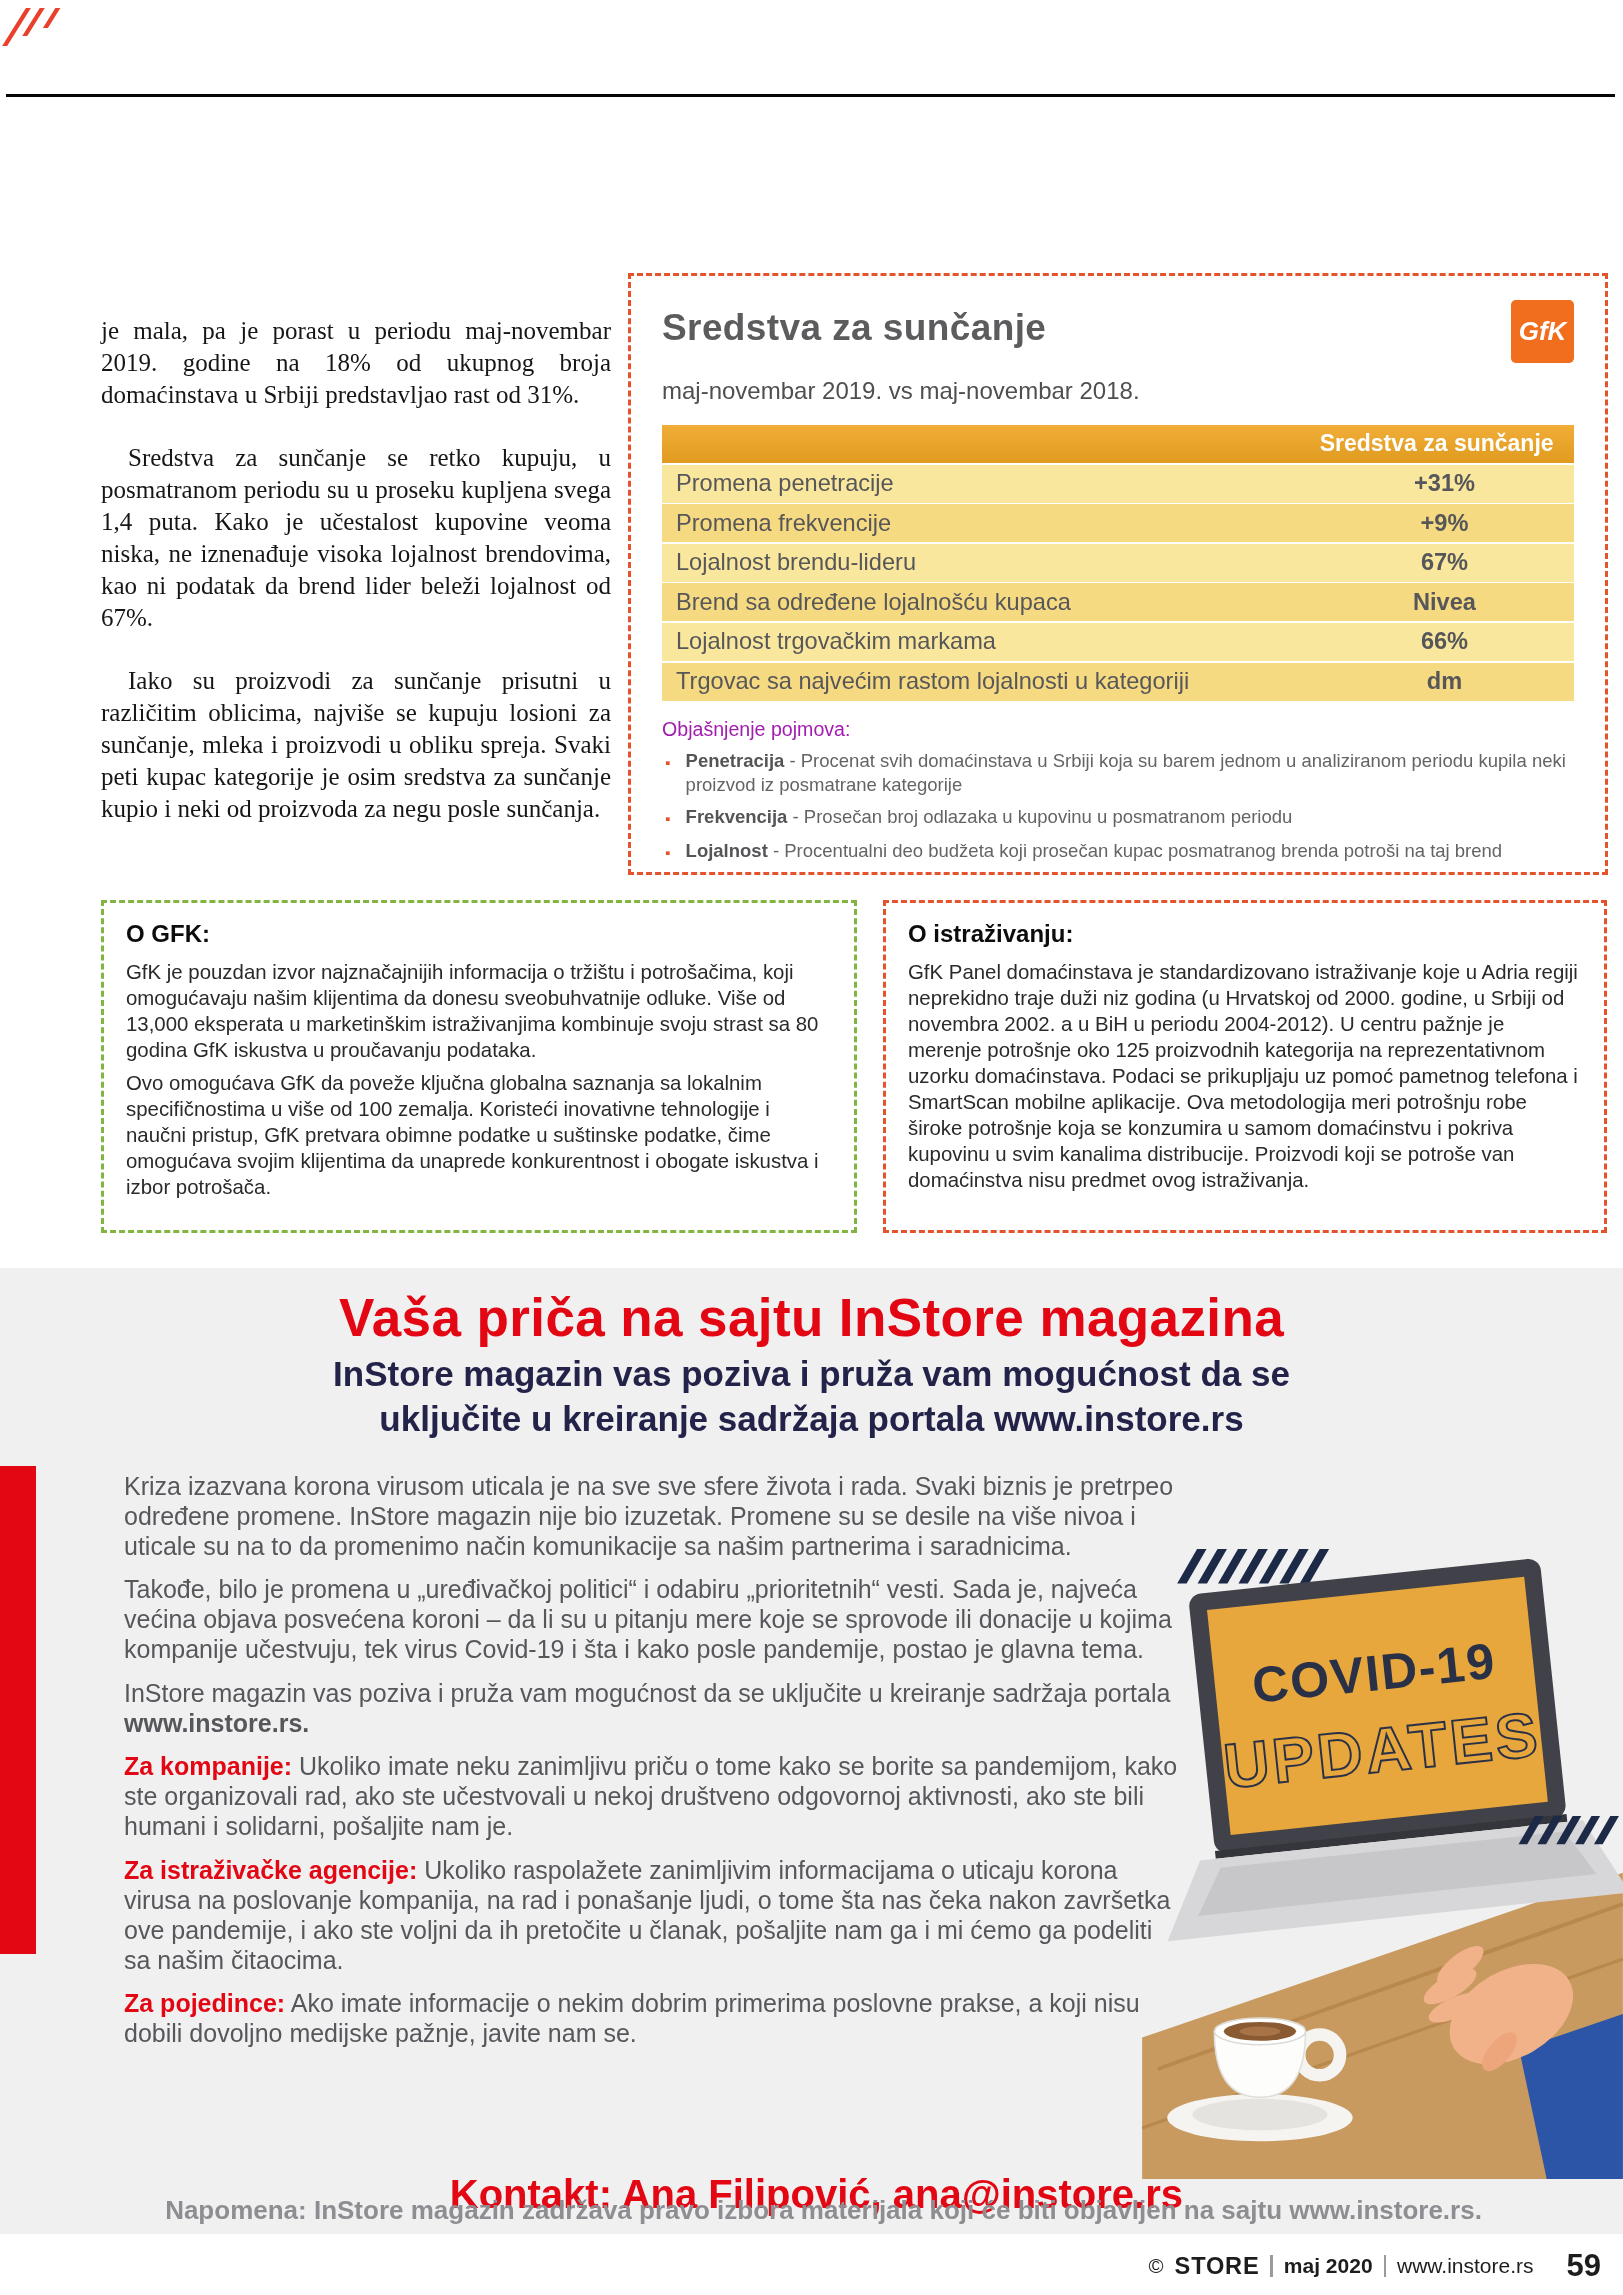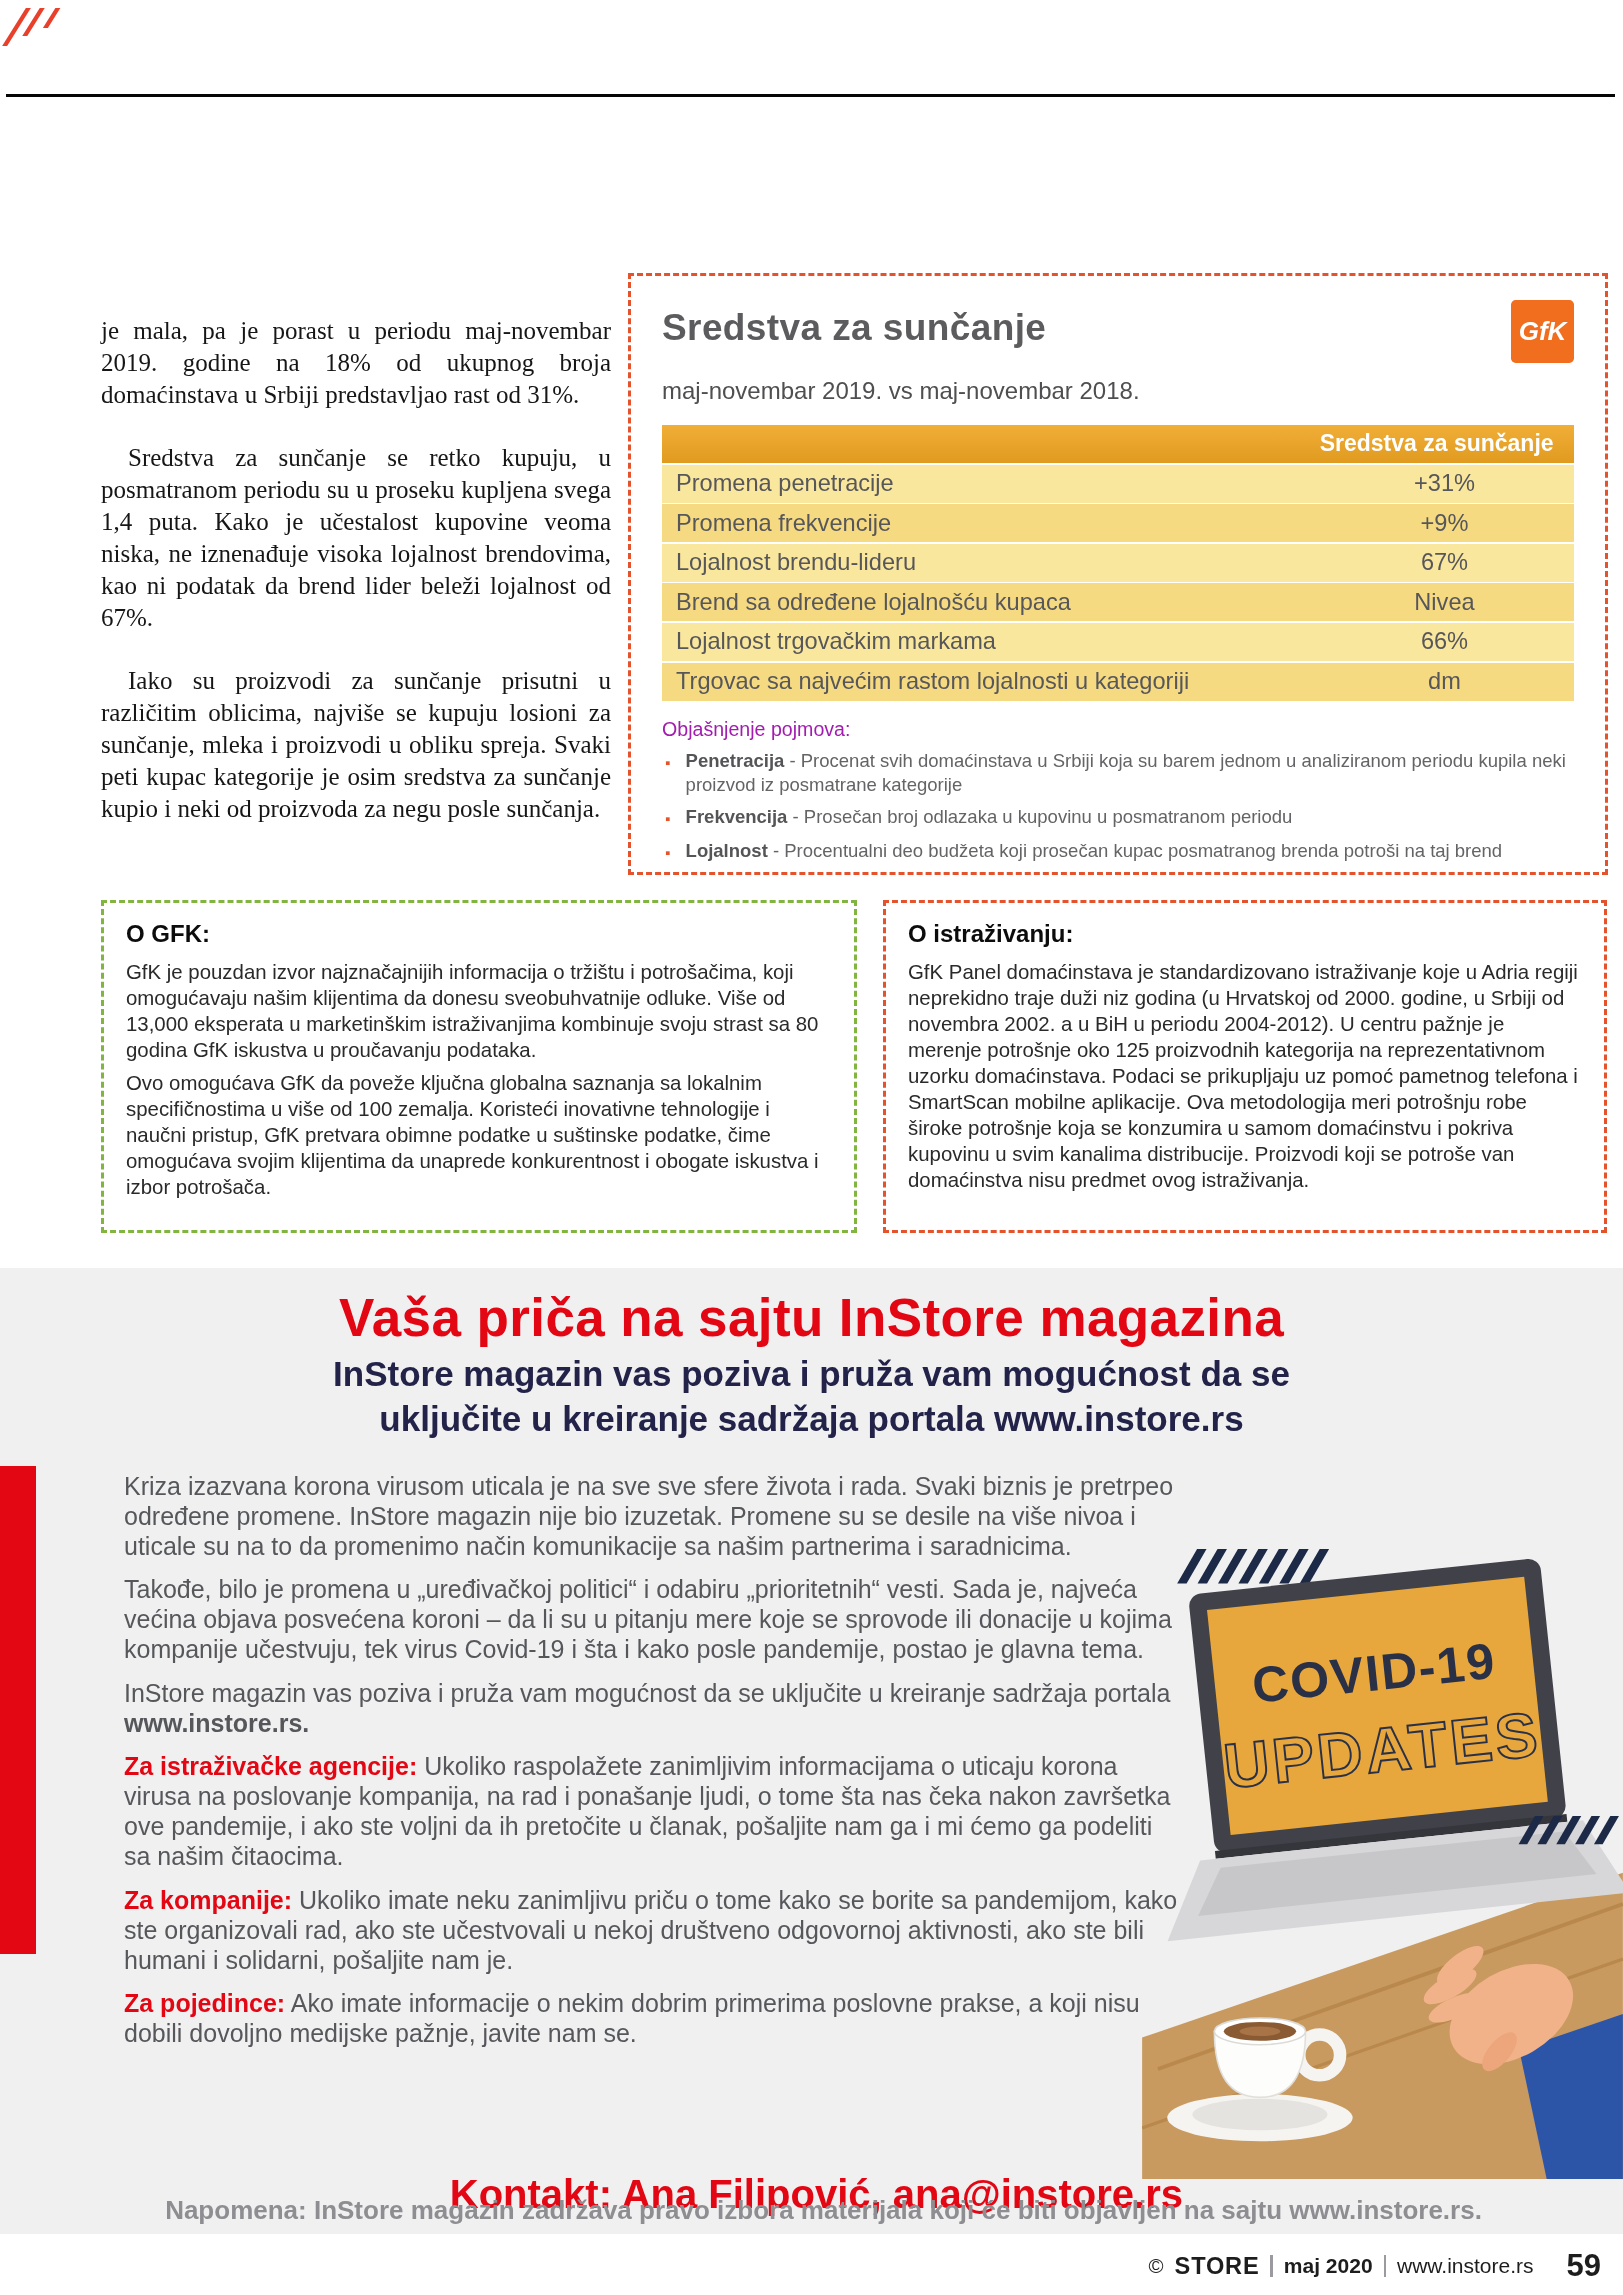--- a/index.html
+++ b/index.html
@@ -27,21 +27,21 @@
   .chart-head { display:flex; justify-content:space-between; align-items:flex-start; }
   .chart-title { font-size:37px; font-weight:bold; color:#5c5c5e; letter-spacing:0.4px; padding-top:7.9px; }
   .gfk-logo { width:63px; height:63px; background:#f06e1e; border-radius:4.7px; display:flex; align-items:center; justify-content:center; }
   .gfk-logo span { color:#fff; font-size:26px; font-weight:bold; font-style:italic; }
   .chart-sub { margin-top:14px; font-size:24px; color:#4f4f51; }
   .metrics-table { margin-top:20.4px; }
   .t-head { height:38px; background:linear-gradient(180deg,#f1ae38,#e09a1f); display:flex; align-items:center;
     justify-content:flex-end; padding-right:20.4px; color:#ffffff; font-size:23px; font-weight:bold; }
   .t-row { display:flex; align-items:center; height:38px; margin-top:1.6px; font-size:23.6px; color:#57575a; }
   .t-row .lbl { flex:1; padding-left:14px; }
-  .t-row .val { width:259px; text-align:center; }
+  .t-row .val { width:259px; text-align:center;font-weight:bold; }
   .r-odd  { background:#fae79e; }
   .r-even { background:#f5da82; }
   .notes { margin-top:17.3px; }
   .notes-title { font-size:19.6px; color:#a21caf; }
   .note-item { display:flex; margin-top:8.6px; font-size:18.5px; line-height:23.6px; color:#646466; }
   .note-bullet { flex:0 0 23.6px; color:#e4532c; font-size:15px; padding-left:3.1px; padding-top:1.6px; }
   .note-text b { color:#555558; }
 
   
   .info-box { position:absolute; top:900px; background:#ffffff; padding:17.3px 22px; }
@@ -168,22 +168,22 @@
     <div class="promo-sub">
       <div>InStore magazin vas poziva i pruža vam mogućnost da se</div>
       <div>uključite u kreiranje sadržaja portala www.instore.rs</div>
     </div>
     <div class="promo-bar"></div>
 
     <div class="promo-body">
       <p><span class="ad-label"></span><span>Kriza izazvana korona virusom uticala je na sve sve sfere života i rada. Svaki biznis je pretrpeo određene promene. InStore magazin nije bio izuzetak. Promene su se desile na više nivoa i uticale su na to da promenimo način komunikacije sa našim partnerima i saradnicima.</span><span class="b"></span></p>
       <p><span class="ad-label"></span><span>Takođe, bilo je promena u „uređivačkoj politici“ i odabiru „prioritetnih“ vesti. Sada je, najveća većina objava posvećena koroni – da li su u pitanju mere koje se sprovode ili donacije u kojima kompanije učestvuju, tek virus Covid-19 i šta i kako posle pandemije, postao je glavna tema.</span><span class="b"></span></p>
       <p><span class="ad-label"></span><span>InStore magazin vas poziva i pruža vam mogućnost da se uključite u kreiranje sadržaja portala </span><span class="b">www.instore.rs.</span></p>
+      <p><span class="ad-label">Za kompanije:</span><span> Ukoliko imate neku zanimljivu priču o tome kako se borite sa pandemijom, kako ste organizovali rad, ako ste učestvovali u nekoj društveno odgovornoj aktivnosti, ako ste bili humani i solidarni, pošaljite nam je.</span><span class="b"></span></p>
       <p><span class="ad-label">Za istraživačke agencije:</span><span> Ukoliko raspolažete zanimljivim informacijama o uticaju korona virusa na poslovanje kompanija, na rad i ponašanje ljudi, o tome šta nas čeka nakon završetka ove pandemije, i ako ste voljni da ih pretočite u članak, pošaljite nam ga i mi ćemo ga podeliti sa našim čitaocima.</span><span class="b"></span></p>
-      <p><span class="ad-label">Za kompanije:</span><span> Ukoliko imate neku zanimljivu priču o tome kako se borite sa pandemijom, kako ste organizovali rad, ako ste učestvovali u nekoj društveno odgovornoj aktivnosti, ako ste bili humani i solidarni, pošaljite nam je.</span><span class="b"></span></p>
       <p><span class="ad-label">Za pojedince:</span><span> Ako imate informacije o nekim dobrim primerima poslovne prakse, a koji nisu dobili dovoljno medijske pažnje, javite nam se.</span><span class="b"></span></p>
     </div>
 
     <div class="promo-contact">Kontakt: Ana Filipović, ana@instore.rs</div>
     <div class="promo-note">Napomena: InStore magazin zadržava pravo izbora materijala koji će biti objavljen na sajtu www.instore.rs.</div>
 
     <div class="promo-illus">
       <svg viewBox="0 0 612 830" xmlns="http://www.w3.org/2000/svg">
 
         <path d="M0 650 L612 440 L612 830 L0 830 Z" fill="#c89a5f"></path>

